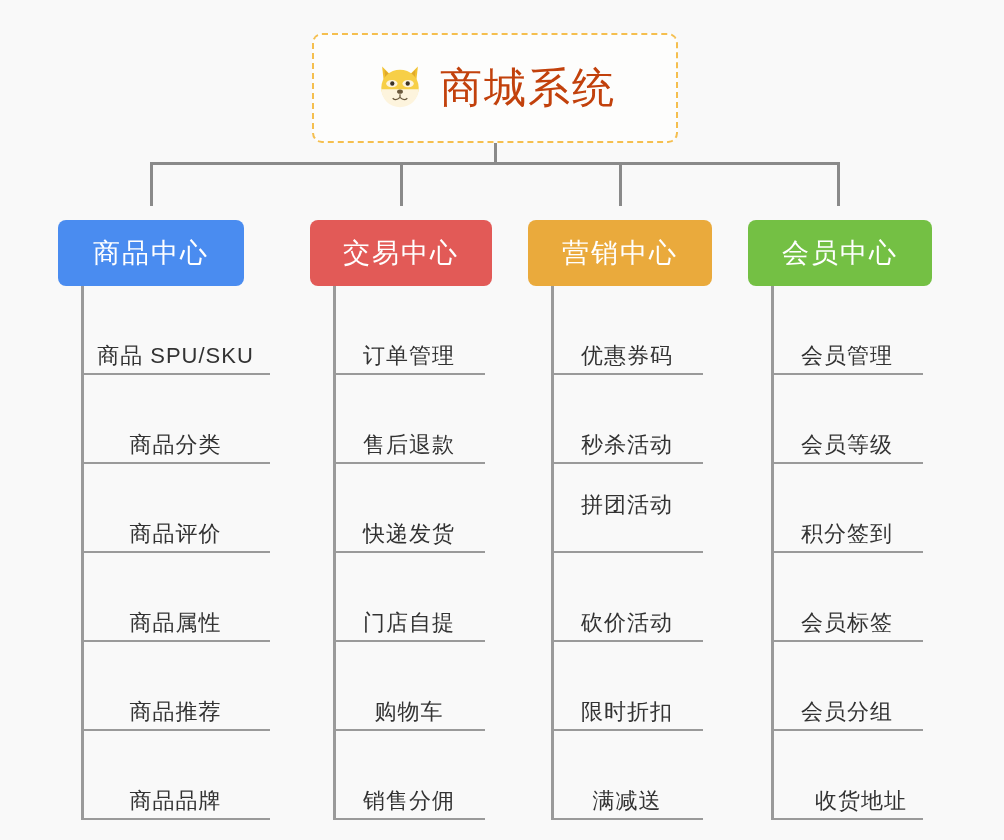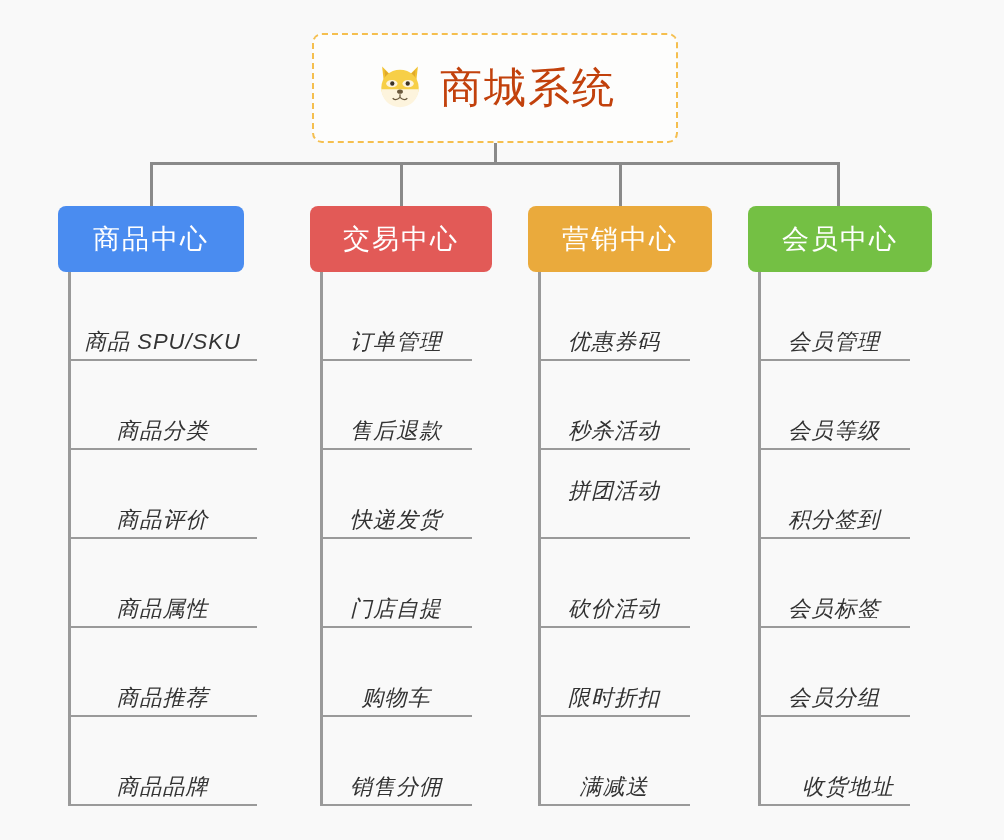--- a/index.html
+++ b/index.html
@@ -79,21 +79,21 @@
     height: 44px;
   }
   .drop-1 { left: 150px; }
   .drop-2 { left: 400px; }
   .drop-3 { left: 619px; }
   .drop-4 { left: 837px; }
 
   
   .column {
     position: absolute;
-    top: 206px;
+    top: 220px;
   }
   .col-1 { left: 58px;  width: 186px; }
   .col-2 { left: 310px; width: 182px; }
   .col-3 { left: 528px; width: 184px; }
   .col-4 { left: 748px; width: 184px; }
 
   .cat-box {
     height: 66px;
     border-radius: 8px;
     display: flex;
@@ -101,23 +101,22 @@
     justify-content: center;
     color: #ffffff;
     font-size: 27px;
     letter-spacing: 2px;
     white-space: nowrap;
   }
 
   
   .leaf-list {
     position: relative;
-    margin-left: 10px;
+    margin-left: 23px;
     padding-left: 0;
-    font-style: italic;
   }
   .trunk {
     position: absolute;
     left: 0;
     top: 0;
     width: 3px;
     height: 100%;
     background: #9a9a9a;
   }
   .leaf {

